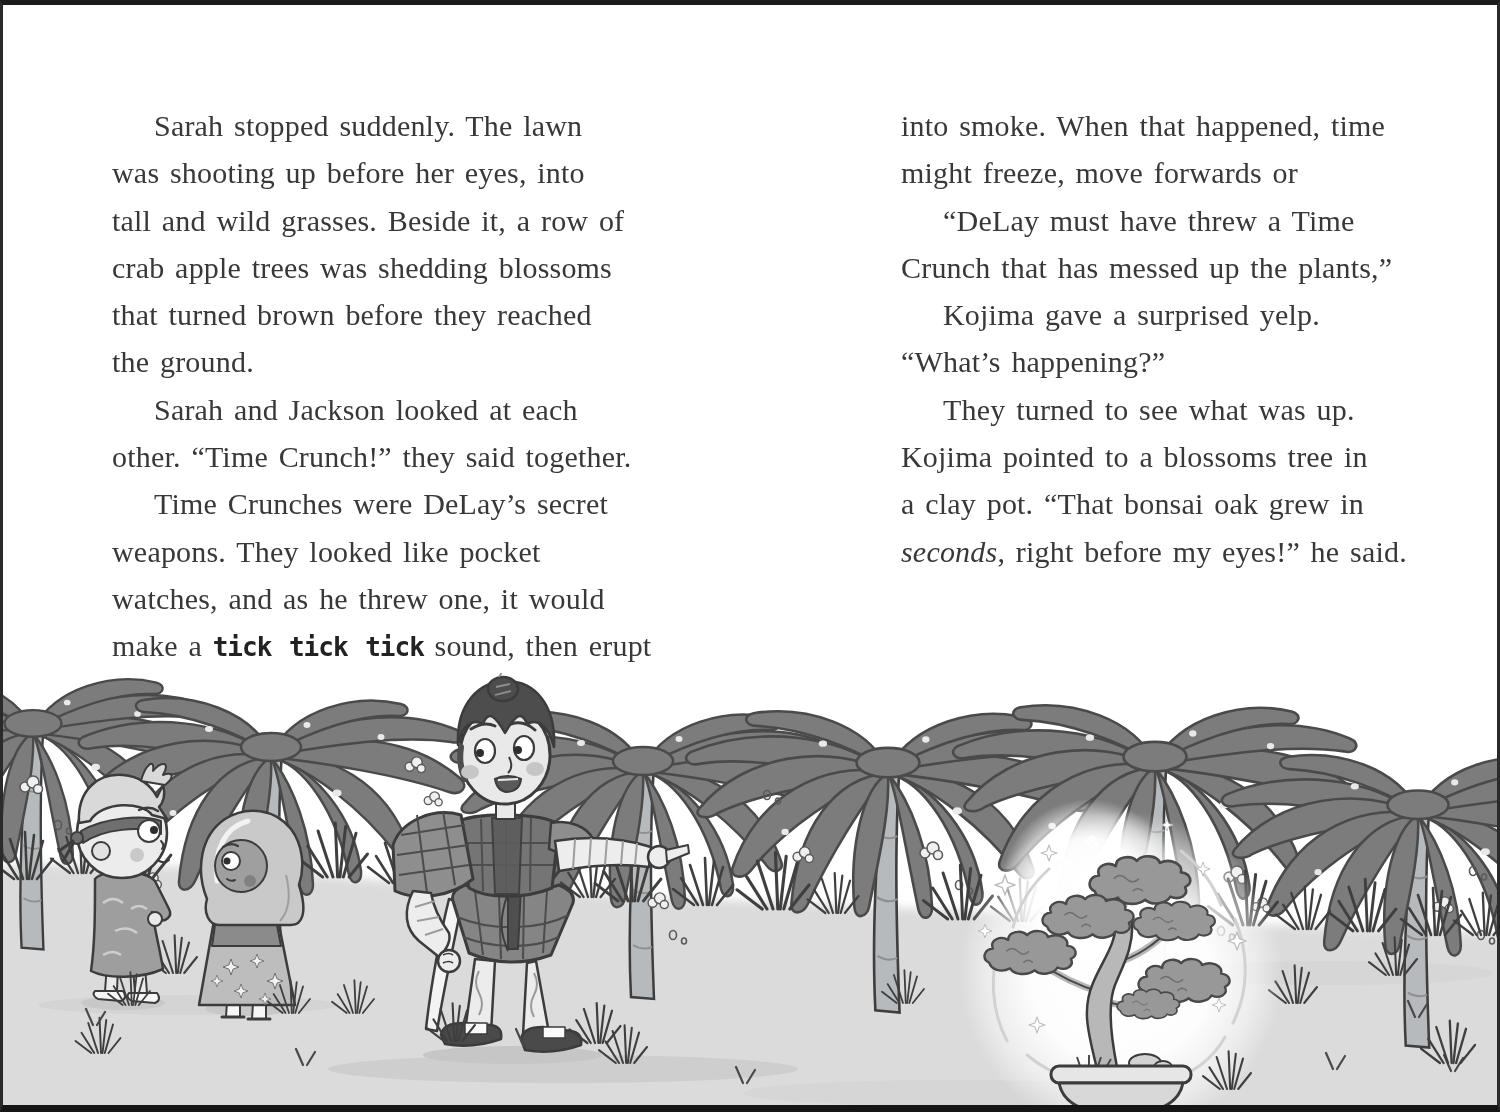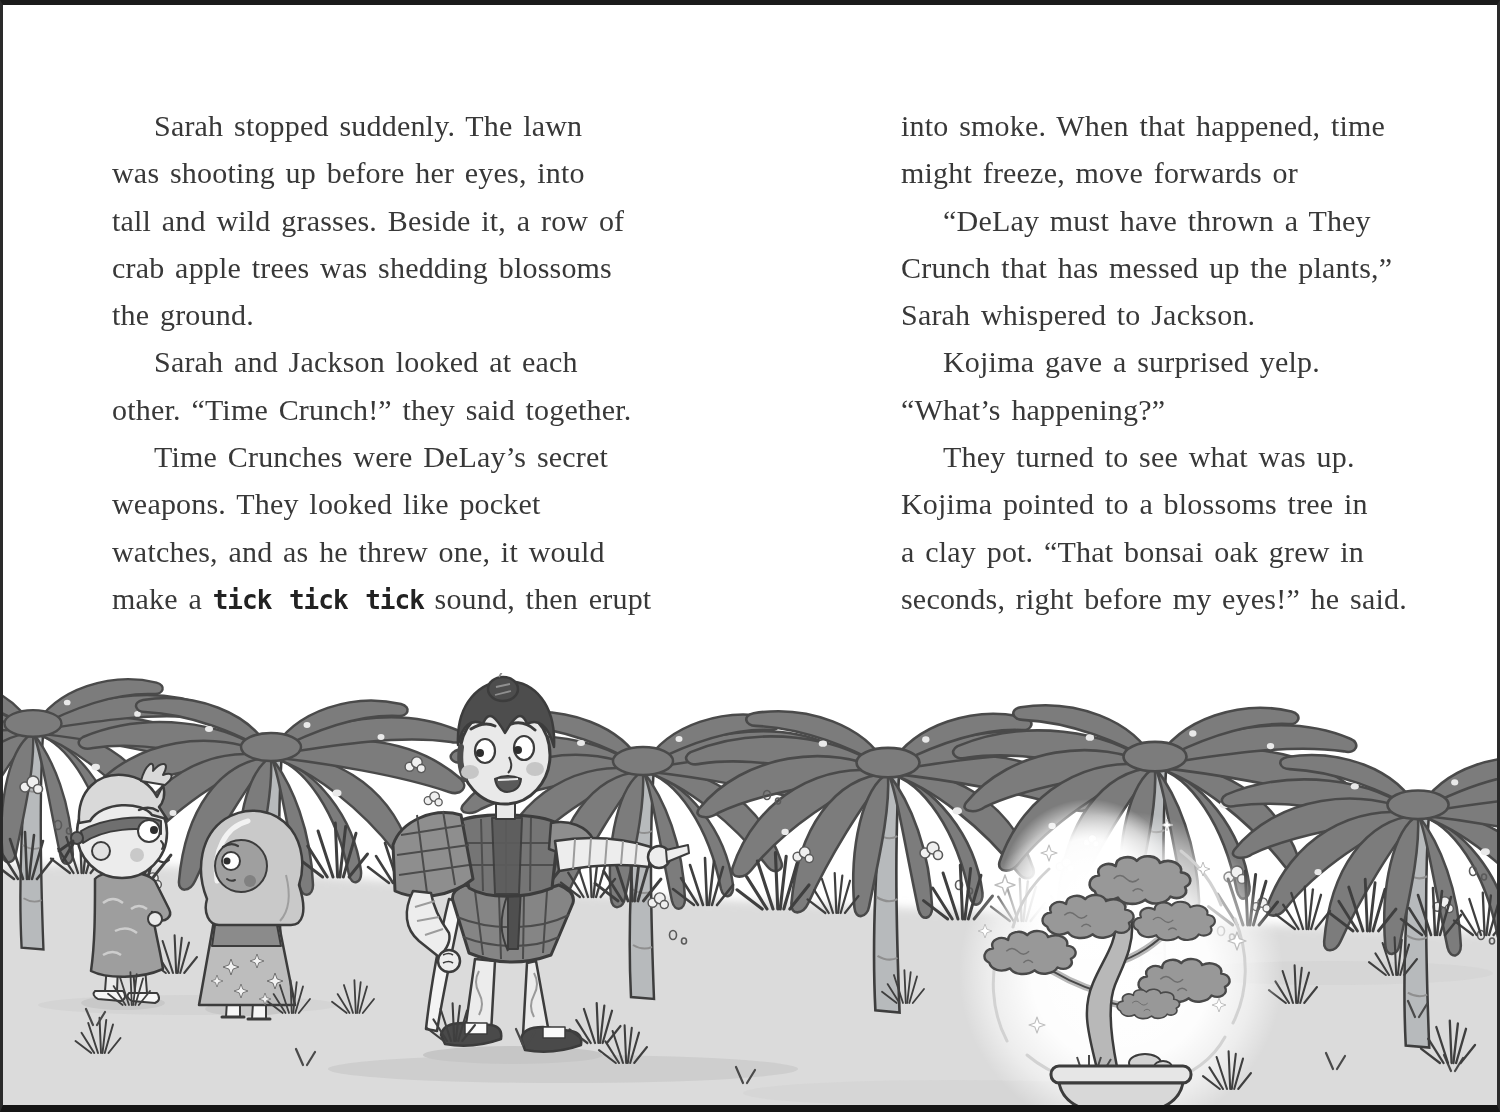--- a/index.html
+++ b/index.html
@@ -26,47 +26,47 @@
   }
   #left-text{left:109px;width:590px;}
   #right-text{left:855px;width:600px;margin-left:43px;}
   .line{height:47.3px;line-height:47.3px;white-space:nowrap;}
   .line.indent{padding-left:42px;}
   .seg-normal{}
   .seg-tickbold{
     font-family:"DejaVu Sans Mono","Liberation Mono",monospace;
     font-weight:700;font-size:26px;color:#222;letter-spacing:-1px;text-align:right;
   }
-  .seg-italic{}
+  .seg-italic{font-style:italic;}
   #illustration{position:absolute;left:0;bottom:0;width:1494px;height:432px;display:block;}
 </style>
 </head>
 <body>
 
 <div id="page">
 
   <div id="left-text" class="page-text">
       <div class="line indent"><span class="seg-normal">Sarah stopped suddenly. The lawn</span></div>
       <div class="line"><span class="seg-normal">was shooting up before her eyes, into</span></div>
       <div class="line"><span class="seg-normal">tall and wild grasses. Beside it, a row of</span></div>
       <div class="line"><span class="seg-normal">crab apple trees was shedding blossoms</span></div>
+      <div class="line"><span class="seg-normal">that turned brown before they reached</span></div>
       <div class="line"><span class="seg-normal">the ground.</span></div>
       <div class="line indent"><span class="seg-normal">Sarah and Jackson looked at each</span></div>
       <div class="line"><span class="seg-normal">other. “Time Crunch!” they said together.</span></div>
       <div class="line indent"><span class="seg-normal">Time Crunches were DeLay’s secret</span></div>
       <div class="line"><span class="seg-normal">weapons. They looked like pocket</span></div>
       <div class="line"><span class="seg-normal">watches, and as he threw one, it would</span></div>
       <div class="line"><span class="seg-normal">make a </span><span class="seg-tickbold">tick tick tick</span><span class="seg-normal"> sound, then erupt</span></div>
     </div>
   <div id="right-text" class="page-text">
       <div class="line"><span class="seg-normal">into smoke. When that happened, time</span></div>
       <div class="line"><span class="seg-normal">might freeze, move forwards or</span></div>
-      <div class="line indent"><span class="seg-normal">“DeLay must have thrown a They</span></div>
+      <div class="line indent"><span class="seg-normal">“DeLay must have threw a Time</span></div>
       <div class="line"><span class="seg-normal">Crunch that has messed up the plants,”</span></div>
-      <div class="line"><span class="seg-normal">Sarah whispered to Jackson.</span></div>
       <div class="line indent"><span class="seg-normal">Kojima gave a surprised yelp.</span></div>
       <div class="line"><span class="seg-normal">“What’s happening?”</span></div>
       <div class="line indent"><span class="seg-normal">They turned to see what was up.</span></div>
       <div class="line"><span class="seg-normal">Kojima pointed to a blossoms tree in</span></div>
       <div class="line"><span class="seg-normal">a clay pot. “That bonsai oak grew in</span></div>
       <div class="line"><span class="seg-italic">seconds</span><span class="seg-normal">, right before my eyes!” he said.</span></div>
     </div>
 
   <svg id="illustration" viewBox="0 0 1494 432" preserveAspectRatio="none" aria-hidden="true">
     <defs>

